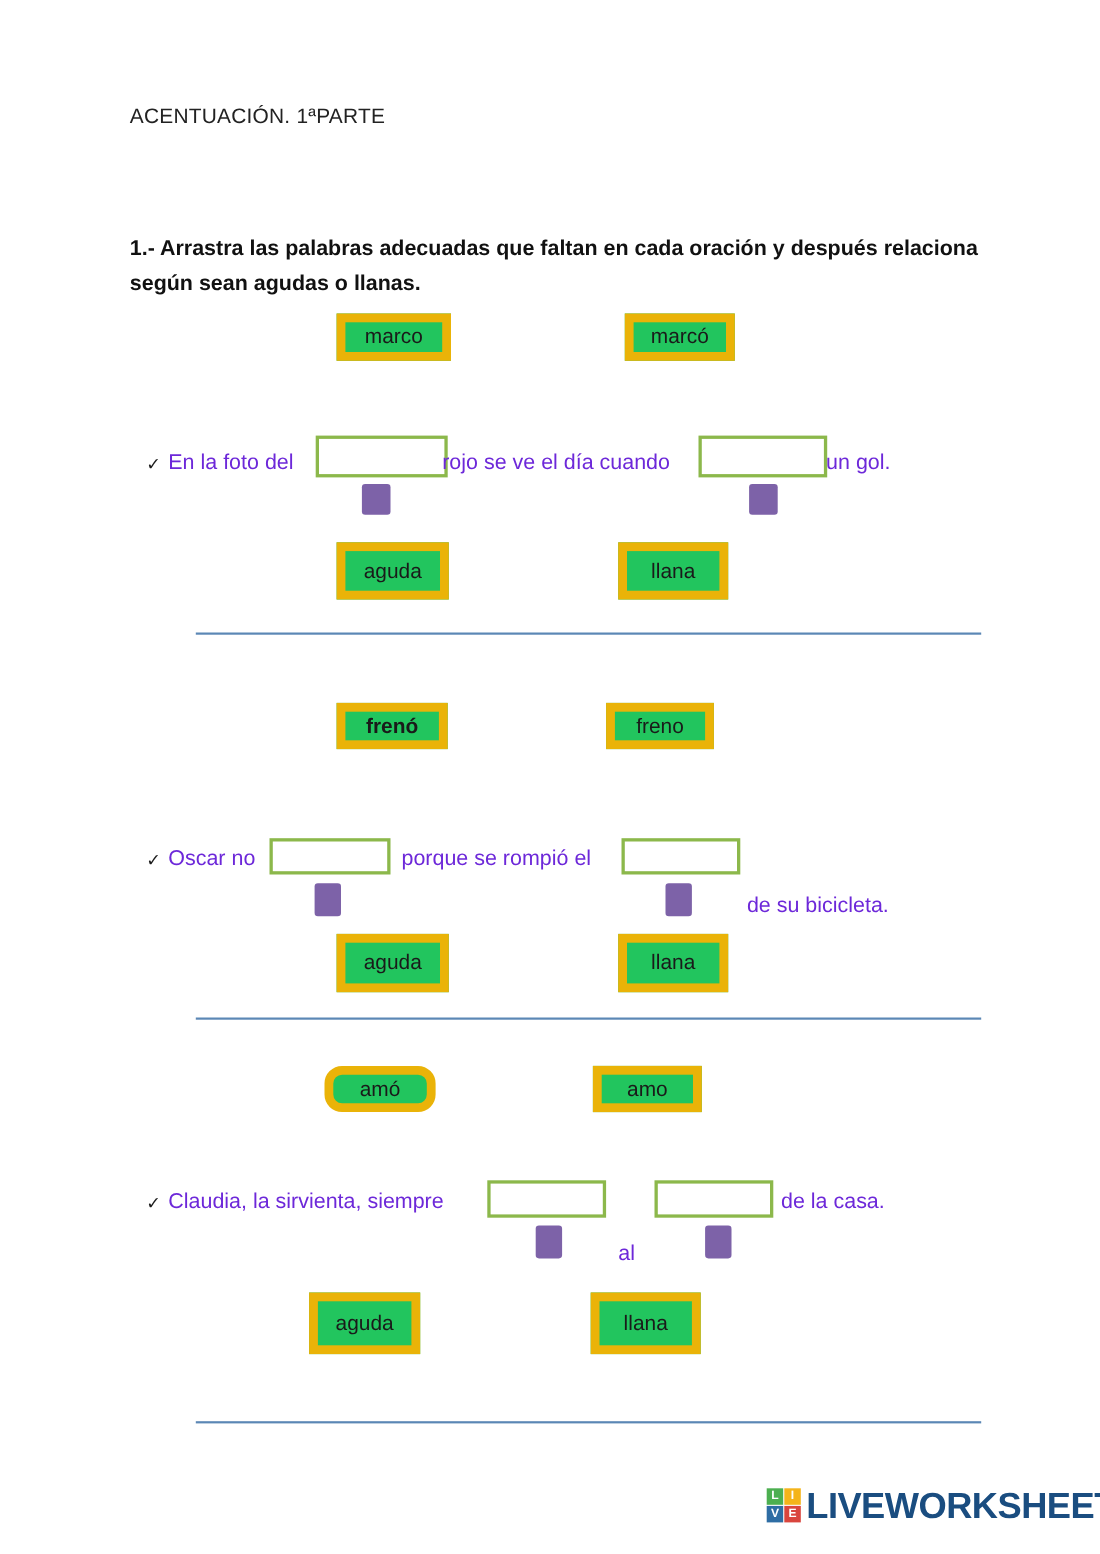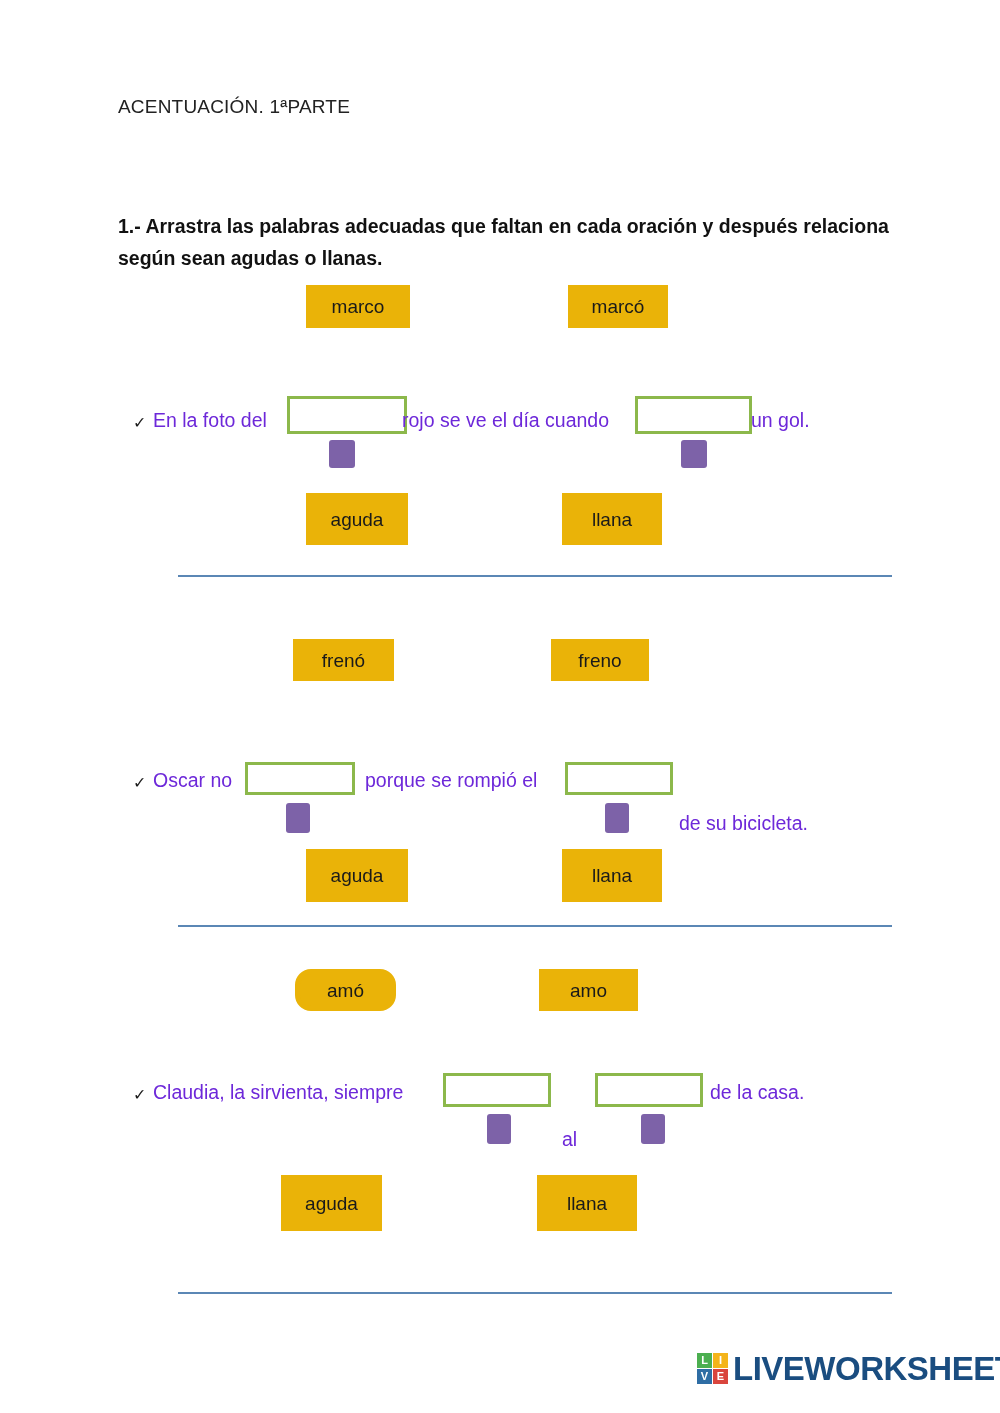--- a/index.html
+++ b/index.html
@@ -42,22 +42,22 @@
     font-weight: bold;
     line-height: 1.62;
     color: #111111;
     margin-top: 18px;
   }
 
   
   .word-chip {
     position: absolute;
     box-sizing: border-box;
-    border: 5px solid #eab308;
-    background: #eab308;
+    border: 8px solid #eab308;
+    background: #22c55e;
     display: flex;
     align-items: center;
     justify-content: center;
     font-size: 19px;
     color: #1a1a1a;
     line-height: 1;
   }
 
   .drop-zone {
     position: absolute;
@@ -150,21 +150,21 @@
   <div class="sentence-text" style="left:402px; top:411px;">rojo se ve el día cuando</div>
   <div class="drop-zone" style="left:635px; top:396px; width:117px; height:38px;"></div>
   <div class="connector" style="left:681px; top:440px; width:26px; height:28px;"></div>
   <div class="sentence-text" style="left:751px; top:411px;">un gol.</div>
 
   <div class="word-chip" style="left:306px; top:493px; width:102px; height:52px;">aguda</div>
   <div class="word-chip" style="left:562px; top:493px; width:100px; height:52px;">llana</div>
 
   <div class="divider" style="top:575px;"></div>
 
-  <div class="word-chip" style="left:293px; top:639px; width:101px; height:42px;">frenó</div>
+  <div class="word-chip" style="left:306px; top:639px; width:101px; height:42px;font-weight:bold;">frenó</div>
   <div class="word-chip" style="left:551px; top:639px; width:98px; height:42px;">freno</div>
 
   <div class="check-bullet" style="left:133px; top:775px;">✓</div>
   <div class="sentence-text" style="left:153px; top:771px;">Oscar no</div>
   <div class="drop-zone" style="left:245px; top:762px; width:110px; height:33px;"></div>
   <div class="connector" style="left:286px; top:803px; width:24px; height:30px;"></div>
   <div class="sentence-text" style="left:365px; top:771px;">porque se rompió el</div>
   <div class="drop-zone" style="left:565px; top:762px; width:108px; height:33px;"></div>
   <div class="connector" style="left:605px; top:803px; width:24px; height:30px;"></div>
   <div class="sentence-text" style="left:679px; top:814px;">de su bicicleta.</div>

